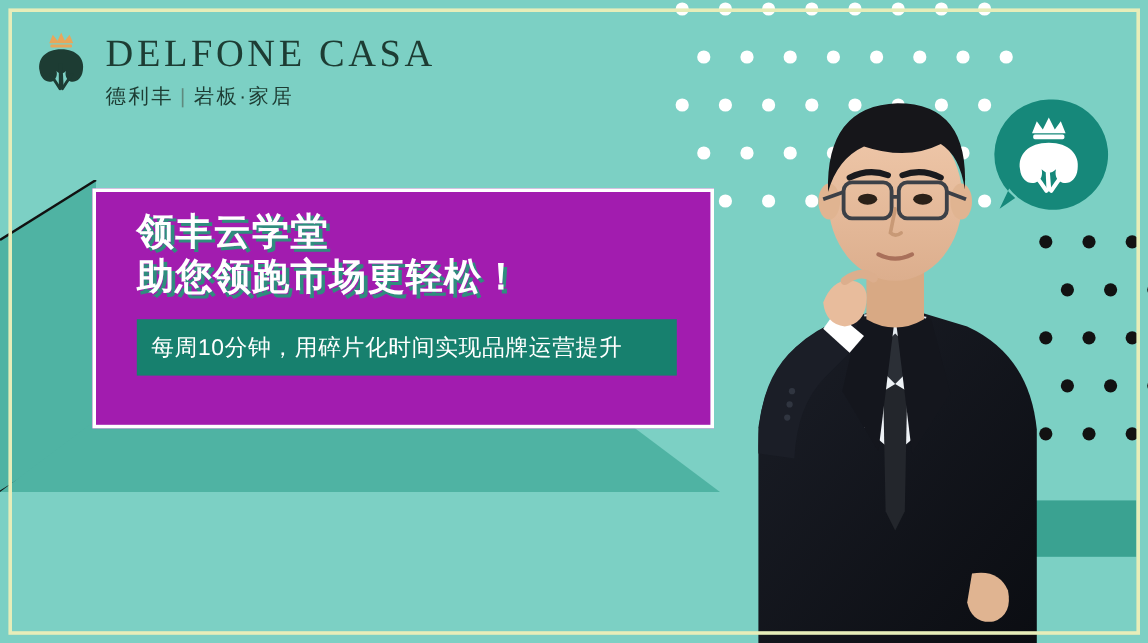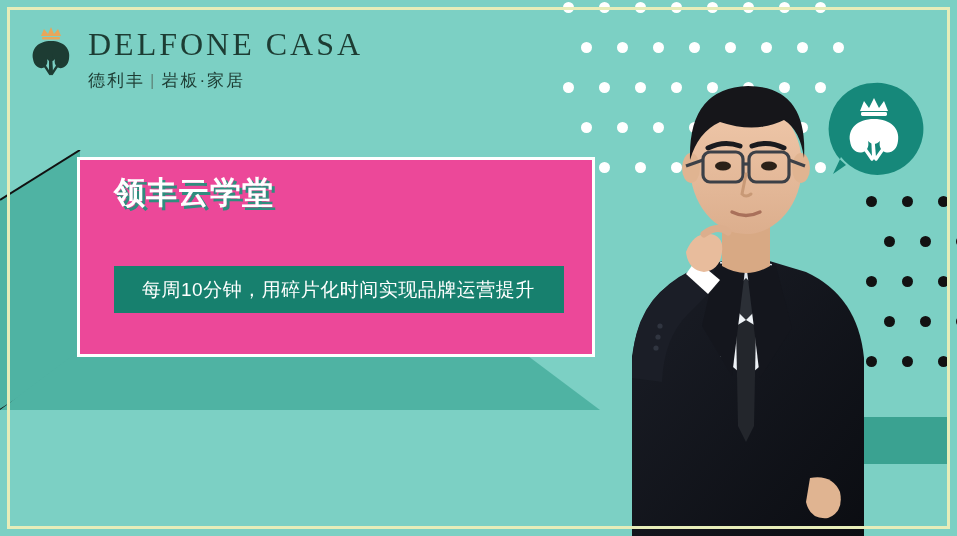--- a/index.html
+++ b/index.html
@@ -48,38 +48,38 @@
 
   
   .plinth{
     position:absolute;left:0px;top:150px;width:636px;height:260px;z-index:5;
   }
   .plinth svg{display:block;}
 
   
   .box{
     position:absolute;left:77px;top:157px;width:518px;height:200px;
-    border:3px solid #ffffff;background:#ec4899;z-index:10;
+    border:3px solid #ffffff;background:#a21caf;z-index:10;
     box-sizing:border-box;
   }
   .headline{
     position:absolute;left:34px;top:14px;width:auto;
     color:#ffffff;font-weight:bold;
     font-size:31px;line-height:38px;letter-spacing:1px;
     text-shadow:3px 3px 0 #2f8d7e;
     white-space:nowrap;
   }
   .headline .l2{display:block;}
   .subband{
     position:absolute;left:34px;top:106px;width:450px;height:47px;
     background:#17806e;display:flex;align-items:center;
   }
   .subtext{
     color:#ffffff;font-size:19px;letter-spacing:.5px;
-    padding-left:28px;white-space:nowrap;
+    padding-left:12px;white-space:nowrap;
   }
 
   
   .logo{position:absolute;left:22px;top:22px;z-index:40;display:flex;align-items:flex-start;}
   .logo-mark{width:58px;height:58px;flex:0 0 58px;}
   .logo-mark svg{display:block;width:58px;height:58px;}
   .logo-text{margin-left:8px;padding-top:6px;}
   .wordmark{
     font-family:"Liberation Serif","DejaVu Serif",serif;
     font-size:32px;letter-spacing:3px;color:#1d3c33;line-height:1;
@@ -172,20 +172,21 @@
       <line x1="0" y1="50" x2="80" y2="0" stroke="#111111" stroke-width="2"></line>
       <line x1="0" y1="260" x2="80" y2="210" stroke="#111111" stroke-width="2"></line>
 
       <polygon points="80,200 520,200 600,260 0,260" fill="#4fb3a3"></polygon>
     </svg>
   </div>
 
   <div class="box">
     <div class="headline">
       <span>领丰云学堂</span>
+      <span class="l2">助您领跑市场更轻松！</span>
     </div>
     <div class="subband">
       <span class="subtext">每周10分钟，用碎片化时间实现品牌运营提升</span>
     </div>
   </div>
 
   <div class="person">
     <svg width="300" height="510" viewBox="0 0 300 510" xmlns="http://www.w3.org/2000/svg">
       <defs>
         <clipPath id="pclip">

